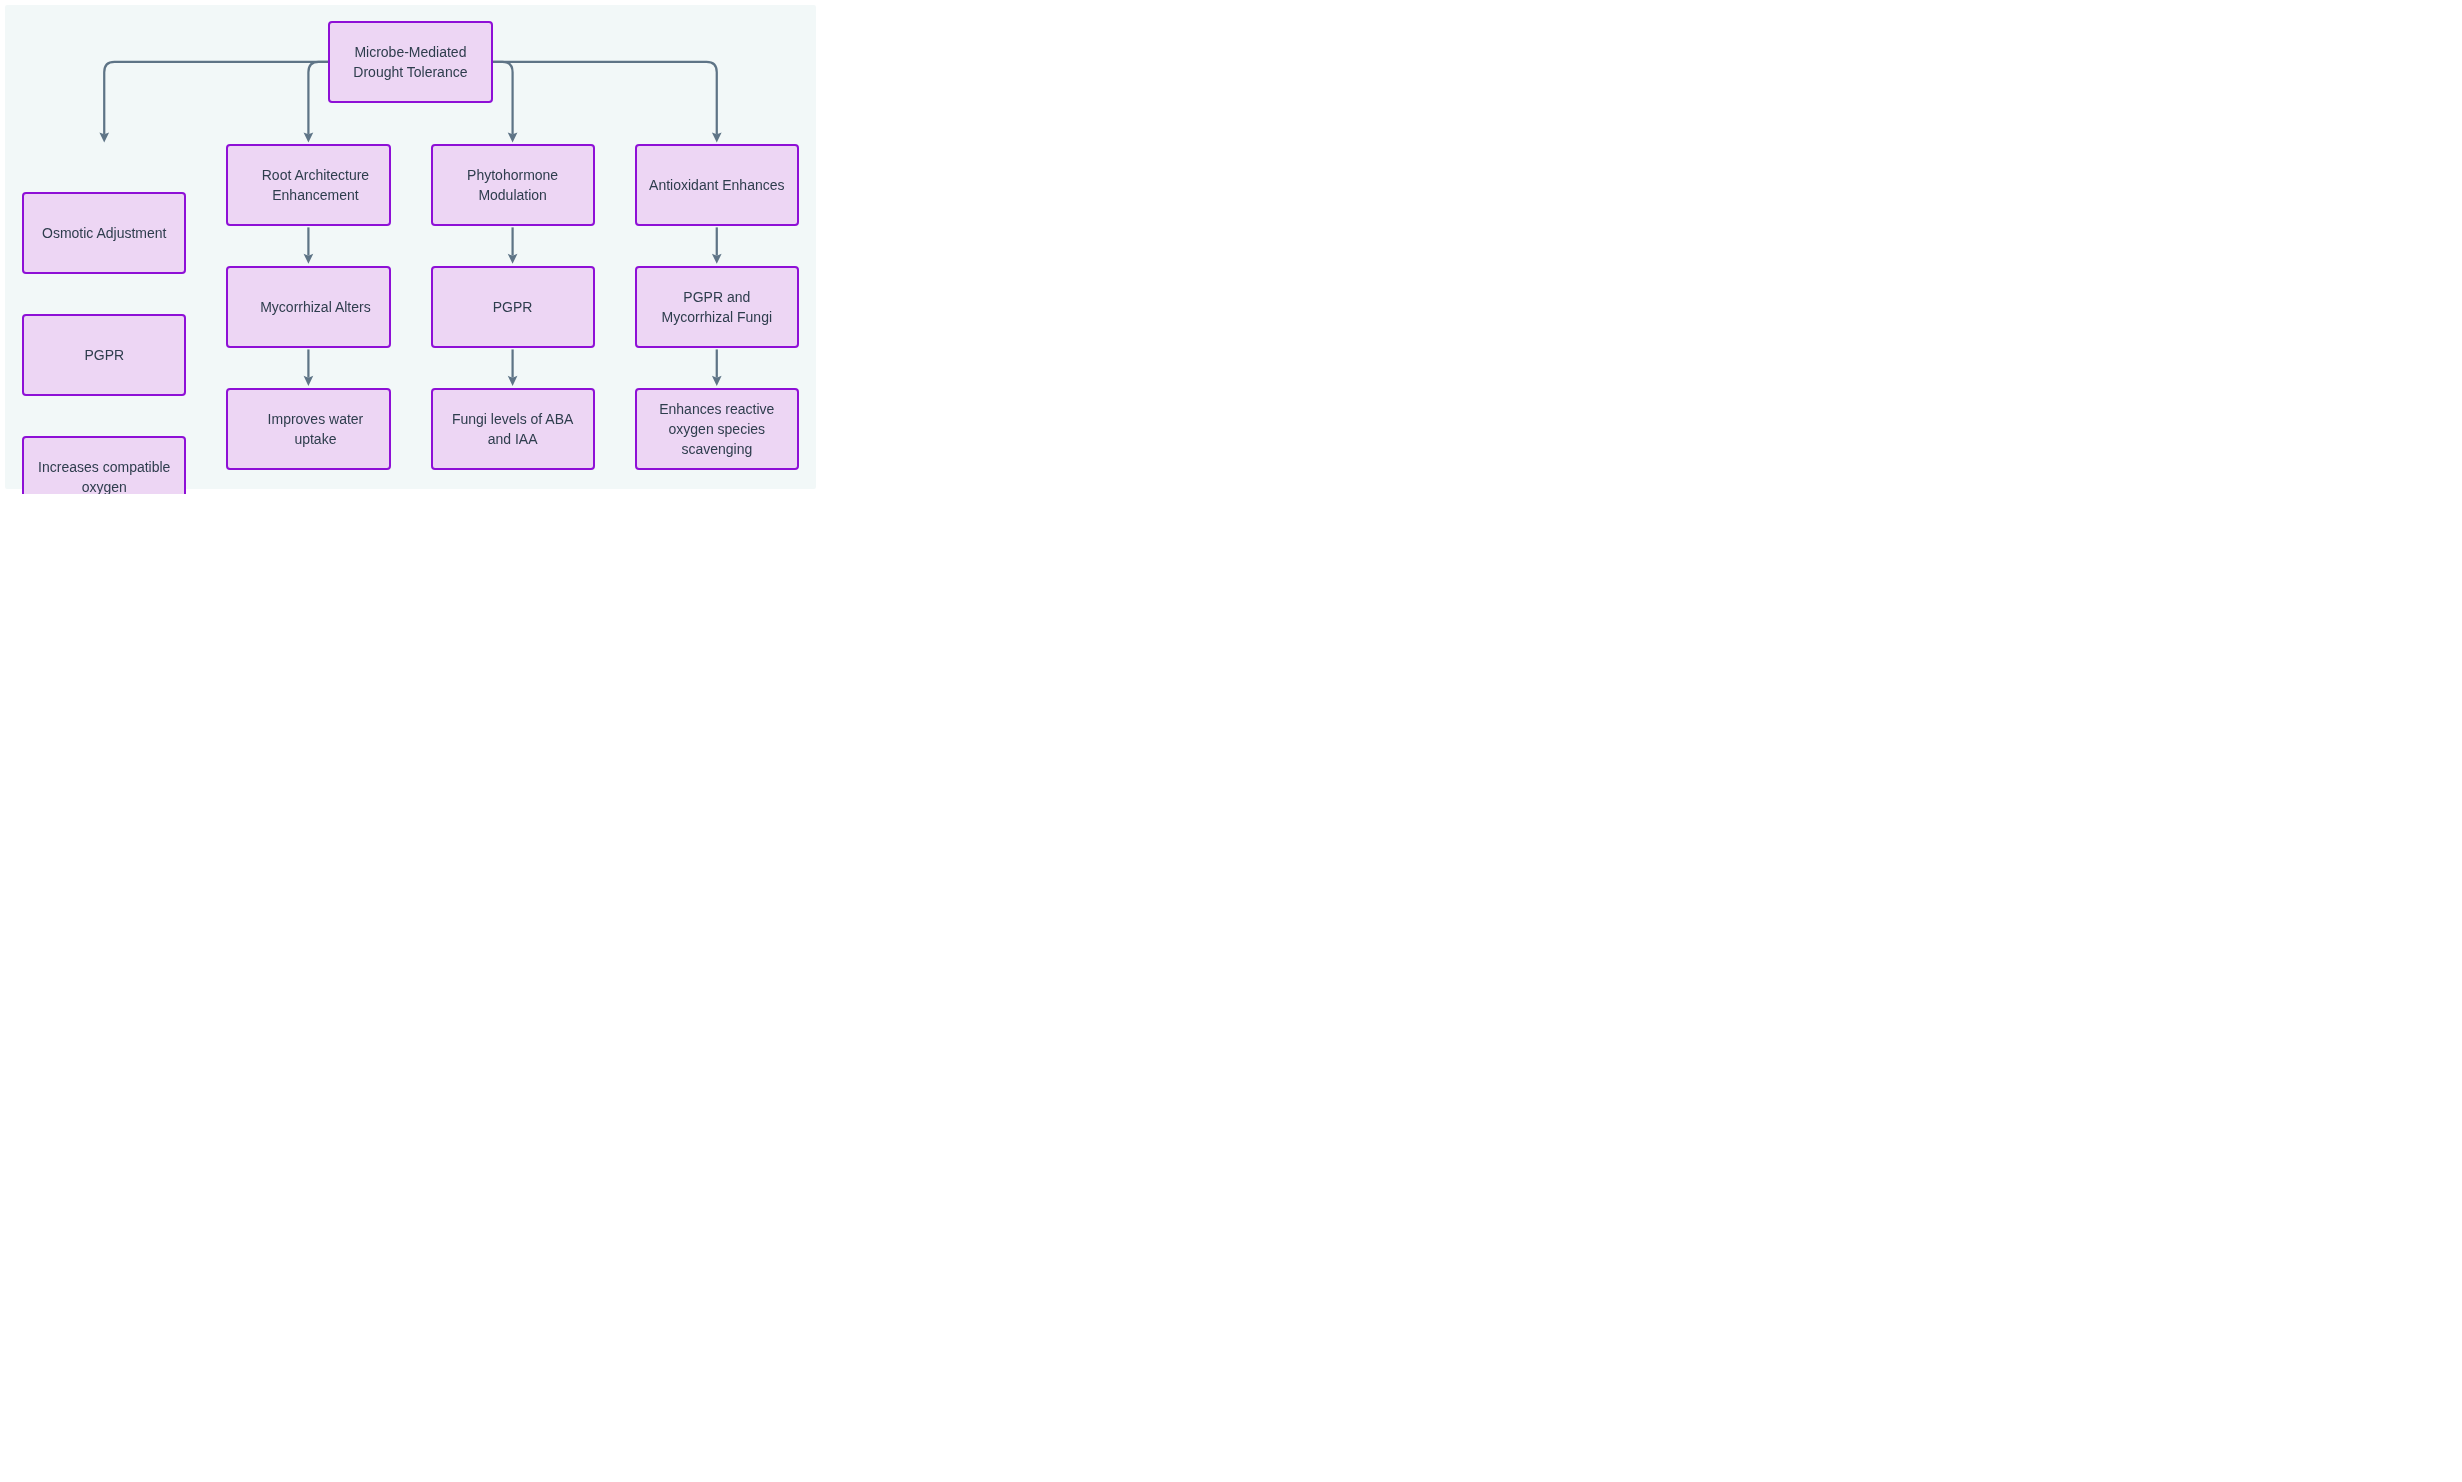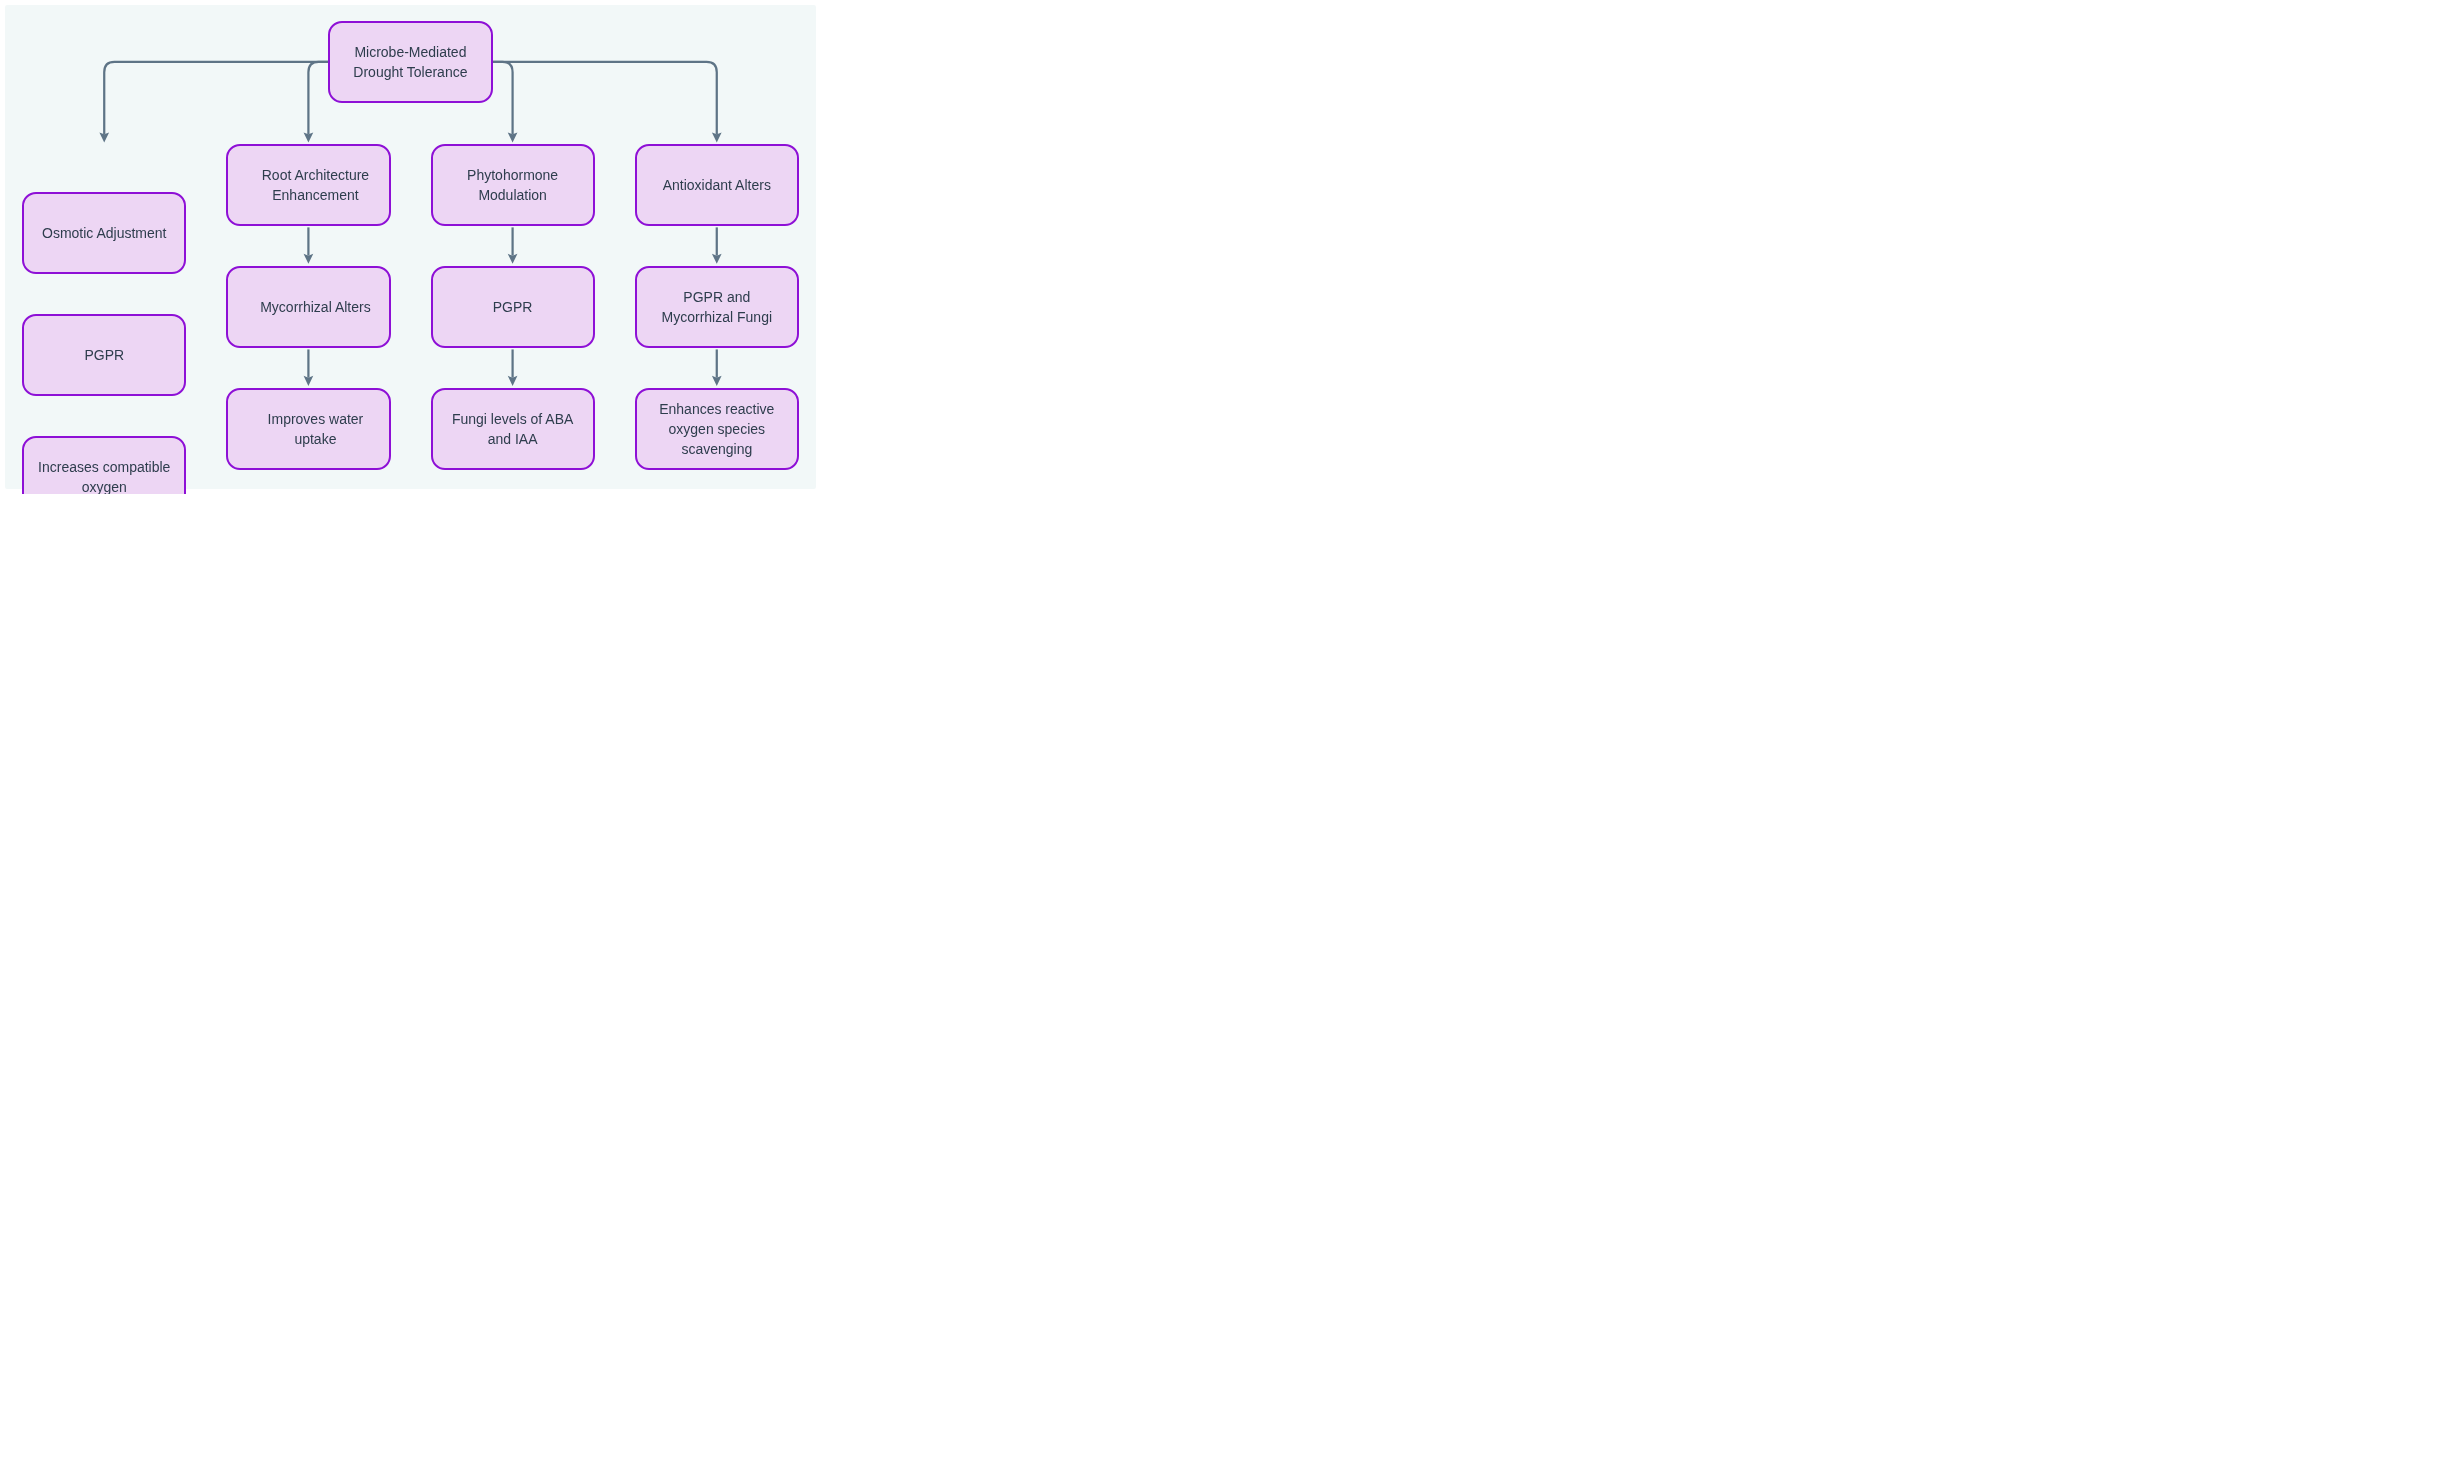--- a/index.html
+++ b/index.html
@@ -40,21 +40,21 @@
     fill:var(--edge);
     stroke:none;
   }
   .node{
     position:absolute;
     width:20%;
     height:16.69%;
     box-sizing:border-box;
     background:var(--node-fill);
     border:2.2px solid var(--node-border);
-    border-radius:14px;
+    border-radius:4px;
     display:flex;
     align-items:center;
     justify-content:center;
     text-align:center;
     padding:0 11px;
     font-size:14px;
     line-height:1.45;
     color:var(--text);
   }
   
@@ -112,21 +112,21 @@
 
     <path d="M3851 1878 V2030"></path>
     <polygon points="3825,2020 3851,2030 3877,2020 3851,2074"></polygon>
   </svg>
 
   <div class="node root-node row1">Microbe-Mediated Drought Tolerance</div>
 
   <div class="node col1 row2">Osmotic Adjustment</div>
   <div class="node col2 row2">Root Architecture Enhancement</div>
   <div class="node col3 row2">Phytohormone Modulation</div>
-  <div class="node col4 row2">Antioxidant Alters</div>
+  <div class="node col4 row2">Antioxidant Enhances</div>
 
   <div class="node col1 row3">PGPR</div>
   <div class="node col2 row3">Mycorrhizal Alters</div>
   <div class="node col3 row3">PGPR</div>
   <div class="node col4 row3">PGPR and Mycorrhizal Fungi</div>
 
   <div class="node col1 row4">Increases compatible oxygen</div>
   <div class="node col2 row4">Improves water uptake</div>
   <div class="node col3 row4">Fungi levels of ABA and IAA</div>
   <div class="node col4 row4">Enhances reactive oxygen species scavenging</div>

